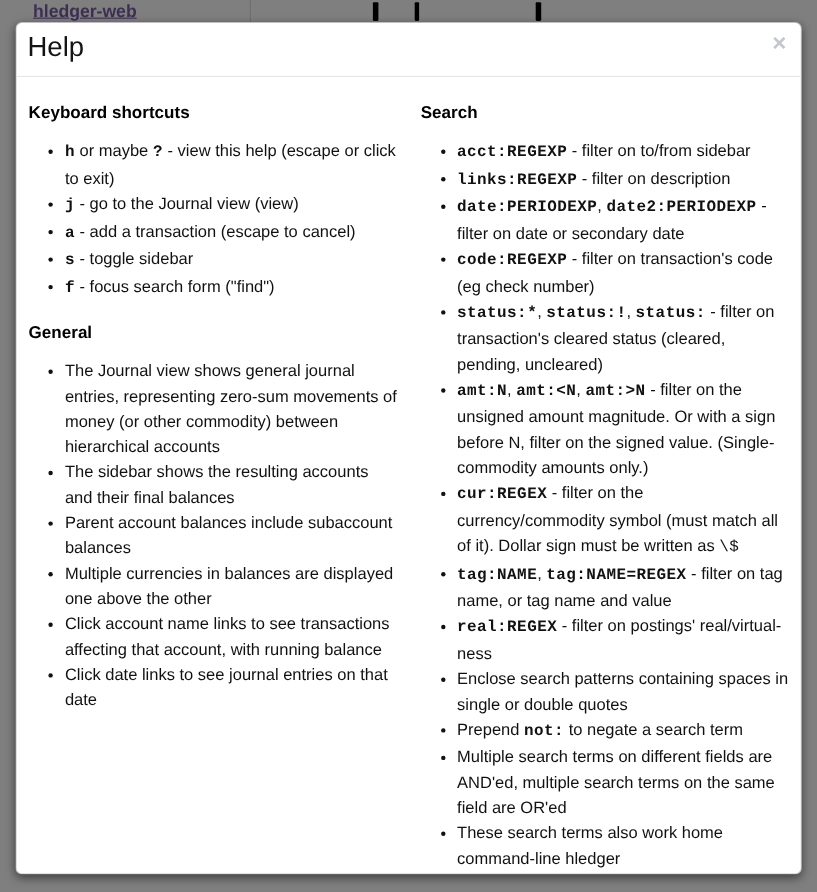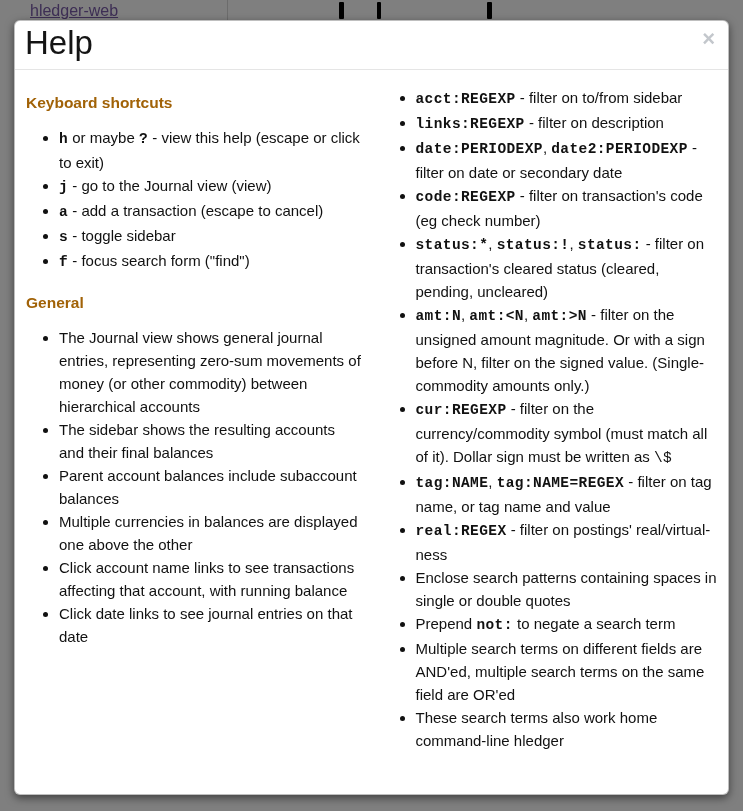--- a/index.html
+++ b/index.html
@@ -4,50 +4,50 @@
 <style>
   html,body{margin:0;padding:0;}
   body{
     width:743px;height:811px;position:relative;overflow:hidden;
     font-family:"Liberation Sans",sans-serif;background:#fff;
   }
   
   .bg-page{position:absolute;inset:0;background:#fff;z-index:0;}
   .brand-link{
     position:absolute;left:30px;top:2px;font-size:16px;color:#7a5ca8;
-    text-decoration:underline;font-weight:400;
+    text-decoration:underline;font-weight:700;
   }
   .bg-vdivider{position:absolute;left:227px;top:0;width:1px;height:22px;background:#d9d9d9;}
   .bg-frag{position:absolute;top:2px;background:#000;border-radius:1px;}
   .bg-frag.f1{left:339px;width:5px;height:17px;}
   .bg-frag.f2{left:377px;width:4px;height:17px;}
   .bg-frag.f3{left:487px;width:5px;height:17px;}
   .backdrop{position:absolute;inset:0;background:rgba(0,0,0,0.5);z-index:1;}
 
   
   .modal{
     position:absolute;left:14px;top:20px;width:715px;height:775px;z-index:2;
     background:#fff;border:1px solid rgba(0,0,0,0.25);border-radius:6px;
     box-shadow:0 3px 9px rgba(0,0,0,0.5);box-sizing:border-box;overflow:hidden;
   }
   .modal-header{
     padding:6px 15px 10px 10px;border-bottom:1px solid #e5e5e5;position:relative;
   }
   .modal-title{
-    font-size:33px;line-height:32px;font-weight:400;color:#141414;margin:0;
+    font-size:25px;line-height:32px;font-weight:400;color:#141414;margin:0;
   }
   .close-button{
     position:absolute;top:8px;right:13px;background:none;border:none;padding:0;
     font-size:22px;line-height:20px;font-weight:700;color:#c3c7cc;cursor:pointer;
     font-family:"Liberation Sans",sans-serif;
   }
   .modal-body{padding:4px 0 10px 0;display:flex;align-items:flex-start;}
   .modal-col{width:50%;box-sizing:border-box;padding:0 10px 0 11px;}
   .section-heading{
-    font-size:15.5px;font-weight:700;color:#a16207;margin:18px 0 10px 0;line-height:22px;
+    font-size:15.5px;font-weight:700;color:#000000;margin:18px 0 10px 0;line-height:22px;
   }
   .help-list{margin:12px 0 8px 0;padding-left:33px;list-style:disc;}
   .help-list li{
     font-size:15px;line-height:23px;color:#111;
   }
   code.kbd,code.mono{
     font-family:"Liberation Mono",monospace;font-size:14.5px;letter-spacing:0.4px;
     color:#111;background:none;
   }
   code.kbd{font-weight:700;}
@@ -84,28 +84,29 @@
         <ul class="help-list">
           <li><span>The Journal view shows general journal entries, representing zero-sum movements of money (or other commodity) between hierarchical accounts</span></li>
           <li><span>The sidebar shows the resulting accounts and their final balances</span></li>
           <li><span>Parent account balances include subaccount balances</span></li>
           <li><span>Multiple currencies in balances are displayed one above the other</span></li>
           <li><span>Click account name links to see transactions affecting that account, with running balance</span></li>
           <li><span>Click date links to see journal entries on that date</span></li>
         </ul>
       </div>
     <div class="modal-col">
+        <h2 class="section-heading">Search</h2>
         <ul class="help-list">
           <li><code class="kbd">acct:REGEXP</code><span> - filter on to/from sidebar</span></li>
           <li><code class="kbd">links:REGEXP</code><span> - filter on description</span></li>
           <li><code class="kbd">date:PERIODEXP</code><span>, </span><code class="kbd">date2:PERIODEXP</code><span> - filter on date or secondary date</span></li>
           <li><code class="kbd">code:REGEXP</code><span> - filter on transaction's code (eg check number)</span></li>
           <li><code class="kbd">status:*</code><span>, </span><code class="kbd">status:!</code><span>, </span><code class="kbd">status:</code><span> - filter on transaction's cleared status (cleared, pending, uncleared)</span></li>
           <li><code class="kbd">amt:N</code><span>, </span><code class="kbd">amt:&lt;N</code><span>, </span><code class="kbd">amt:&gt;N</code><span> - filter on the unsigned amount magnitude. Or with a sign before N, filter on the signed value. (Single-commodity amounts only.)</span></li>
-          <li><code class="kbd">cur:REGEXP</code><span> - filter on the currency/commodity symbol (must match all of it). Dollar sign must be written as </span><code class="mono">\$</code></li>
+          <li><code class="kbd">cur:REGEX</code><span> - filter on the currency/commodity symbol (must match all of it). Dollar sign must be written as </span><code class="mono">\$</code></li>
           <li><code class="kbd">tag:NAME</code><span>, </span><code class="kbd">tag:NAME=REGEX</code><span> - filter on tag name, or tag name and value</span></li>
           <li><code class="kbd">real:REGEX</code><span> - filter on postings' real/virtual-ness</span></li>
           <li><span>Enclose search patterns containing spaces in single or double quotes</span></li>
           <li><span>Prepend </span><code class="kbd">not:</code><span> to negate a search term</span></li>
           <li><span>Multiple search terms on different fields are AND'ed, multiple search terms on the same field are OR'ed</span></li>
           <li><span>These search terms also work home command-line hledger</span></li>
         </ul>
       </div>
   </div>
 </div>

